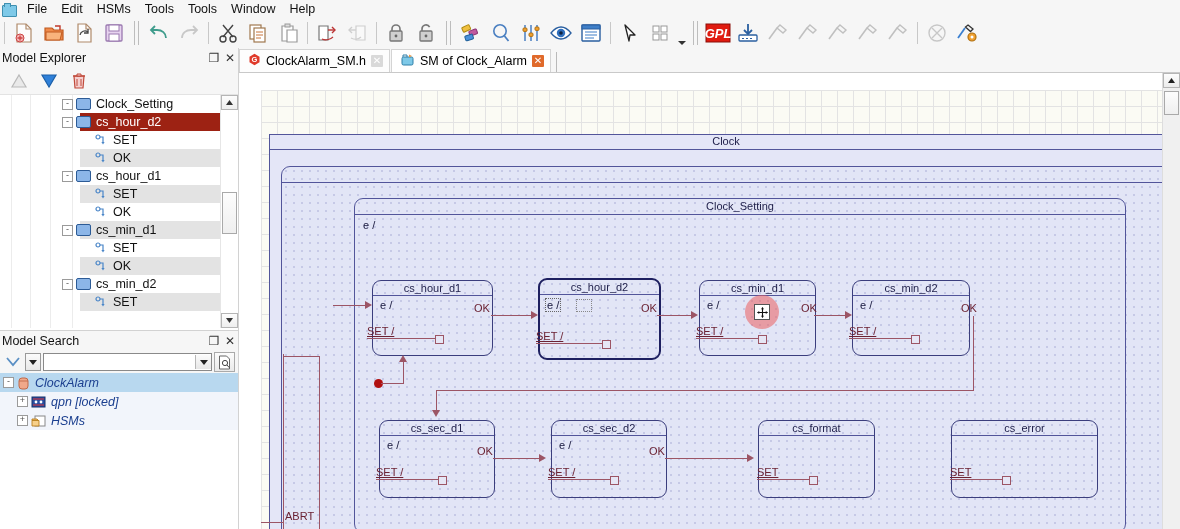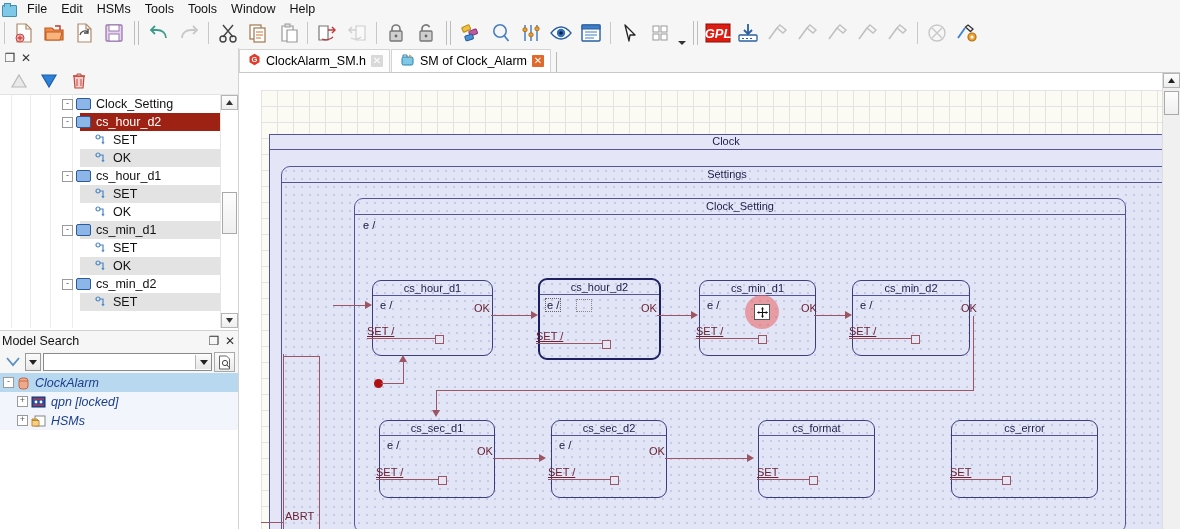--- a/index.html
+++ b/index.html
@@ -347,20 +347,21 @@
           <path d="M13 3l5 4-2.5 2.5L10.5 5z" fill="none" stroke="#333" stroke-width="1.3"></path>
           <path d="M10 6L3 16" stroke="#3a7fd0" stroke-width="1.8"></path>
           <circle cx="17" cy="15" r="4" fill="#f0a030" stroke="#b07010" stroke-width="1.2"></circle>
           <circle cx="17" cy="15" r="1.5" fill="#fff"></circle>
         </svg>
     </div>
   </div>
 
   <div class="dock" id="explorer">
     <div class="dock-title">
+      <span class="t">Model Explorer</span>
       <span class="dock-btn">❐</span>
       <span class="dock-btn">✕</span>
     </div>
 
     <div class="ex-toolbar">
       <div class="tbi">
         <svg width="20" height="18" viewBox="0 0 20 18">
             <path d="M10 3l7 12H3z" fill="#e9e9e9" stroke="#b9b9b9" stroke-width="1.2"></path>
           </svg>
       </div>
@@ -639,21 +640,20 @@
 
     <div class="canvaswrap">
       <div class="canvas">
 
         <div class="clockbox" style="left:8px;top:44px;width:912px;height:413px;">
           <div class="rtitle" style="top:0px;">Clock</div>
           <div class="rline" style="top:14px;"></div>
         </div>
 
         <div class="region" style="left:20px;top:76px;width:890px;height:381px;">
-          <div class="rtitle">Settings</div>
           <div class="rline"></div>
         </div>
 
         <div class="region" style="left:93px;top:108px;width:770px;height:333px;">
           <div class="rtitle">Clock_Setting</div>
           <div class="rline"></div>
           <div class="etxt" style="left:8px;top:20px;">e /</div>
         </div>
 
         <div class="state" style="left:111px;top:190px;width:119px;height:74px;">

